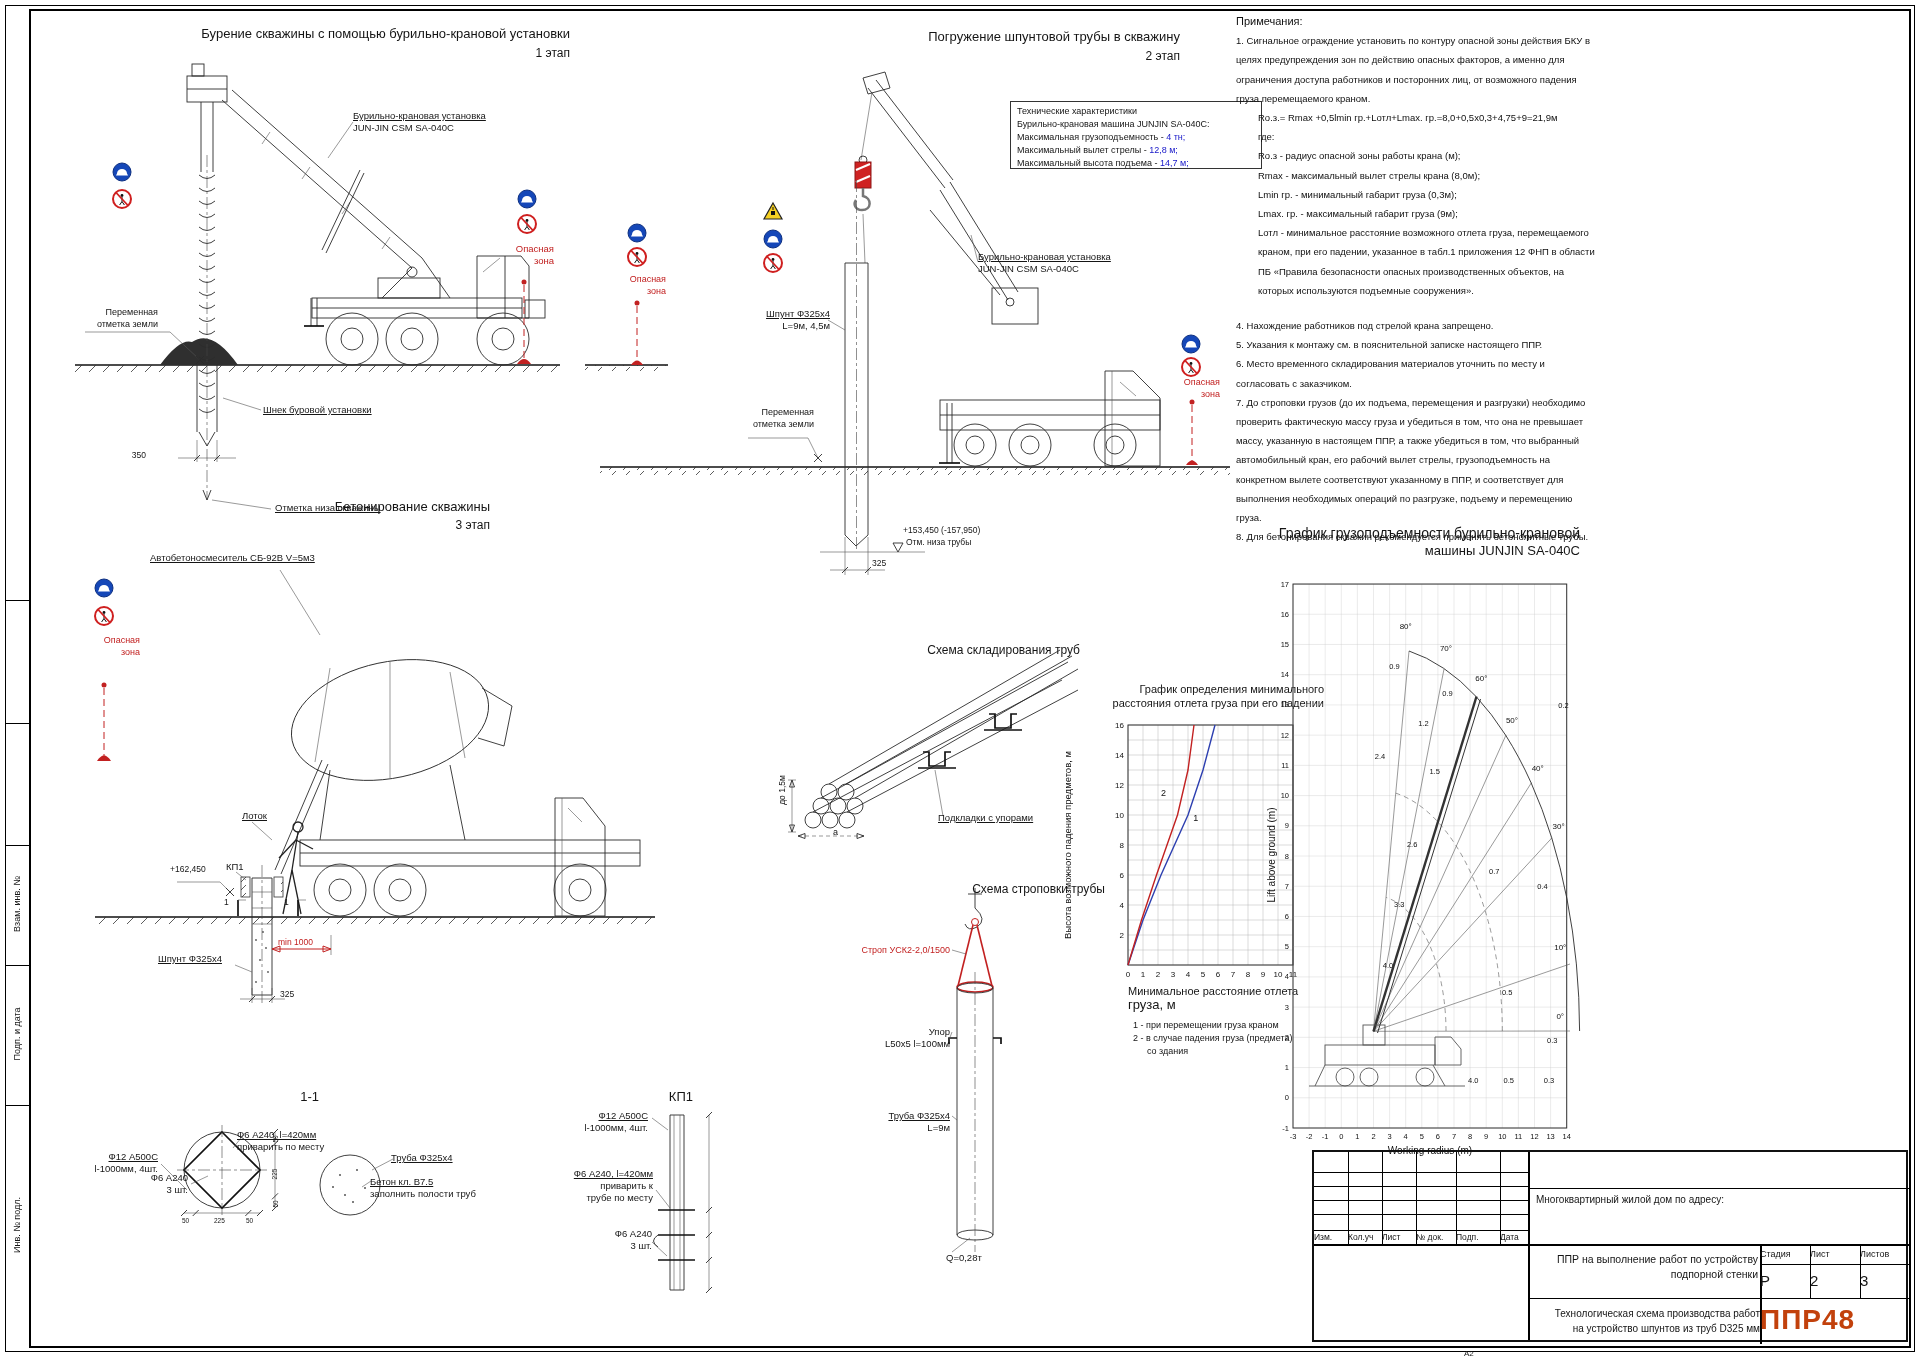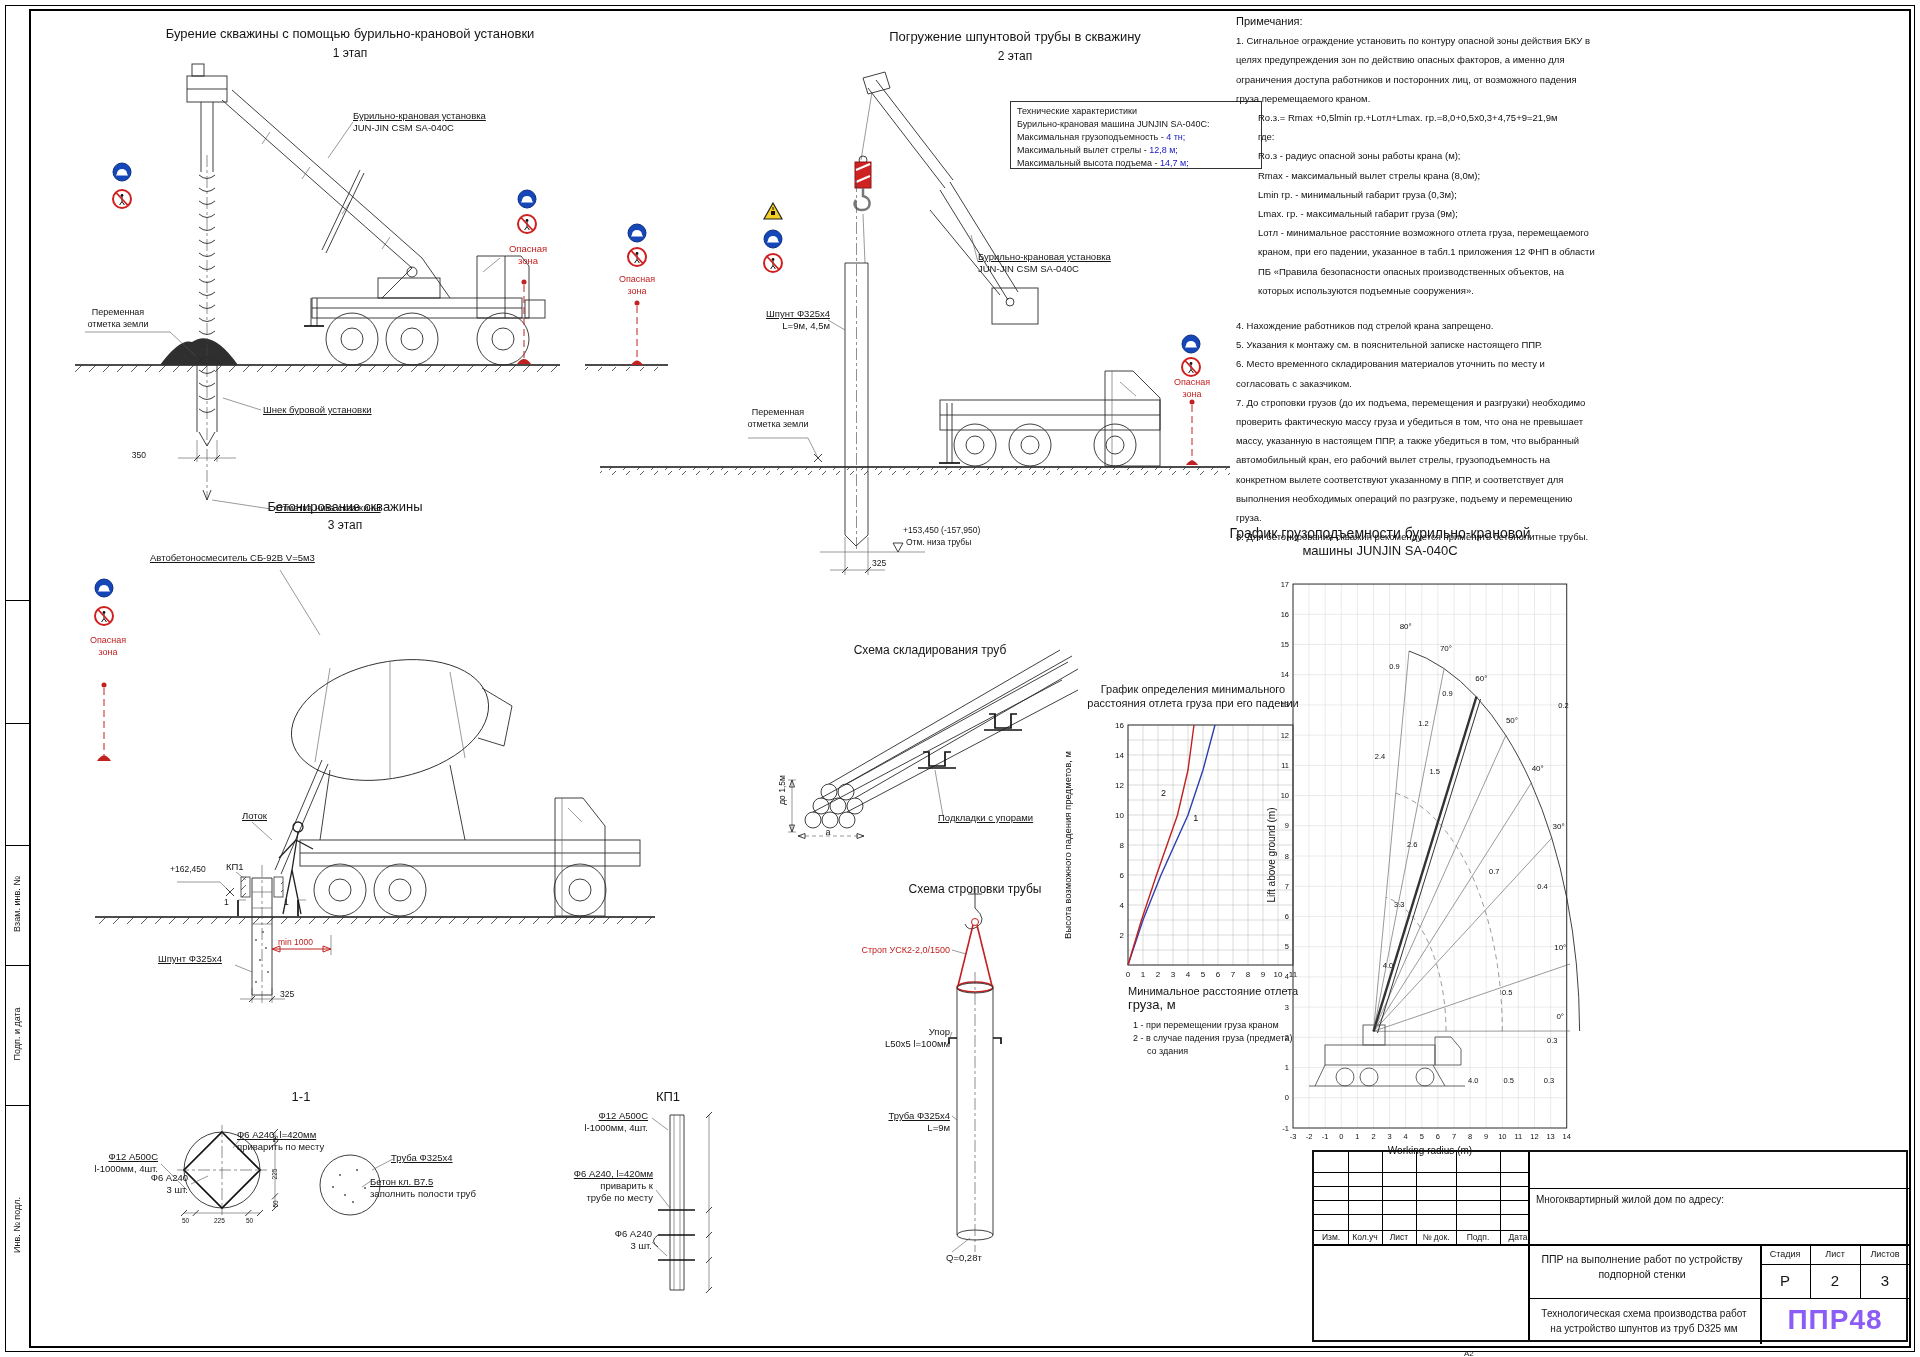--- a/index.html
+++ b/index.html
@@ -1,40 +1,40 @@
 <!DOCTYPE html>
 <html><head>
 <meta charset="utf-8">
 <style>
   *{margin:0;padding:0;box-sizing:border-box}
   html,body{background:#fff}
   body{font-family:"Liberation Sans",sans-serif;color:#151515}
   .sheet{position:relative;width:1920px;height:1357px;background:#fff;overflow:hidden}
   .abs{position:absolute}
   .lbl{position:absolute;font-size:9.5px;line-height:12px;color:#151515;white-space:nowrap}
-  .c{text-align:center}.r{text-align:right}.u{text-decoration:underline}
+  .c{text-align:right}.r{text-align:right}.u{text-decoration:underline}
   .red{color:#c22121}.blue{color:#1616c8}
   .t1{font-size:13px;white-space:nowrap}.t2{font-size:12px}
   .wrap{white-space:normal}
   svg.art{position:absolute;overflow:visible}
   svg .ln{stroke:#2b2b2b;stroke-width:.9;fill:none}
   svg .tn{stroke:#555;stroke-width:.6;fill:none}
   svg .th{stroke:#111;stroke-width:1.7;fill:none}
   svg .cl{stroke:#444;stroke-width:.6;fill:none;stroke-dasharray:12 3 3 3}
   svg .rd{stroke:#c22121;fill:none}
   svg text{font-family:"Liberation Sans",sans-serif;fill:#111}
   .frame{position:absolute;border:1px solid #000}
   .frame2{position:absolute;border:2px solid #000}
   .hline,.vline{position:absolute;background:#000}
   .notes{position:absolute;left:1236px;top:12px;width:360px;font-size:9.5px;line-height:19.2px;color:#101010}
   .notes .ttl{font-size:11px}
   .notes .ind{padding-left:22px}
   .notes .gap{margin-top:16px}
   .vrot{position:absolute;font-size:9px;text-align:center;transform:rotate(-90deg)}
-  .stamp-cell{position:absolute;font-size:9px;text-align:center}
+  .stamp-cell{position:absolute;font-size:9px;}
 </style>
 </head>
 <body>
 
 <div class="sheet">
 
   <div class="frame" style="left:5px;top:5px;width:1910px;height:1347px"></div>
   <div class="frame2" style="left:29px;top:9px;width:1882px;height:1339px"></div>
 
   <div class="hline" style="left:5px;top:600px;width:24px;height:1px"></div>
@@ -776,17 +776,17 @@
     </div>
     <div class="vline" style="left:496px;top:92px;width:1px;height:54px"></div>
     <div class="vline" style="left:546px;top:92px;width:1px;height:54px"></div>
     <div class="hline" style="left:446px;top:112px;width:150px;height:1px"></div>
     <div class="stamp-cell" style="left:446px;top:97px;width:50px">Стадия</div>
     <div class="stamp-cell" style="left:496px;top:97px;width:50px">Лист</div>
     <div class="stamp-cell" style="left:546px;top:97px;width:50px">Листов</div>
     <div class="stamp-cell" style="left:446px;top:120px;width:50px;font-size:15px">Р</div>
     <div class="stamp-cell" style="left:496px;top:120px;width:50px;font-size:15px">2</div>
     <div class="stamp-cell" style="left:546px;top:120px;width:50px;font-size:15px">3</div>
-    <div class="stamp-cell" style="left:446px;top:152px;width:150px;font-size:28px;font-weight:bold;letter-spacing:1px;color:#8b5cf6">ППР48</div>
+    <div class="stamp-cell" style="left:446px;top:152px;width:150px;font-size:28px;font-weight:bold;letter-spacing:1px;color:#c2410c">ППР48</div>
   </div>
   <div class="lbl" style="left:1464px;top:1348px;font-size:8px">А2</div>
 
 </div>
 
 </body></html>

